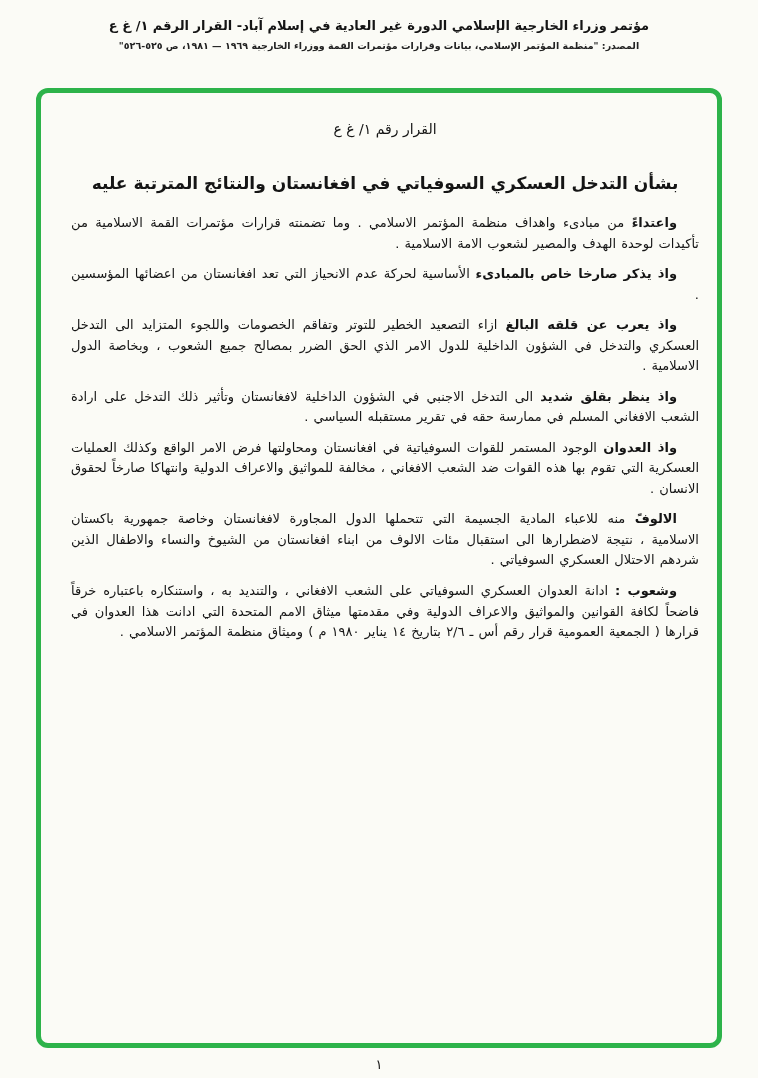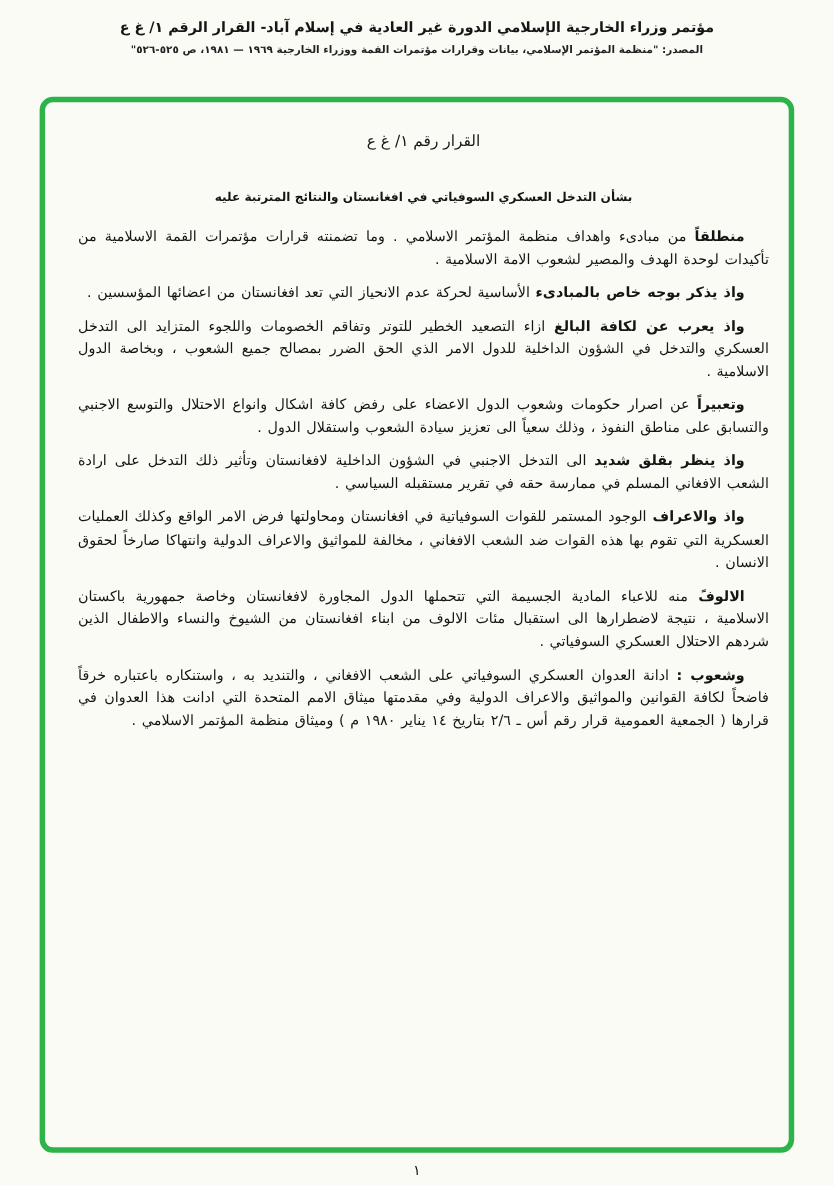--- a/index.html
+++ b/index.html
@@ -26,21 +26,21 @@
     overflow: hidden;
   }
   .resolution-number {
     text-align: center;
     font-size: 14px;
     margin-top: 4px;
   }
   .document-title {
     text-align: center;
     font-weight: bold;
-    font-size: 11px;
+    font-size: 17px;
     margin-top: 36px;
     margin-bottom: 20px;
   }
   .paragraphs p {
     font-size: 13px;
     line-height: 1.58;
     text-align: justify;
     text-indent: 22px;
     margin-bottom: 10px;
     word-spacing: 1px;
@@ -61,26 +61,25 @@
 <header class="page-header">
   <div class="source-line-1">مؤتمر وزراء الخارجية الإسلامي الدورة غير العادية في إسلام آباد- القرار الرقم ١/ غ ع</div>
   <div class="source-line-2">المصدر: "منظمة المؤتمر الإسلامي، بيانات وقرارات مؤتمرات القمة ووزراء الخارجية ١٩٦٩ — ١٩٨١، ص ٥٢٥-٥٢٦"</div>
 </header>
 
 <section class="document-frame">
   <div class="resolution-number">القرار رقم ١/ غ ع</div>
   <h1 class="document-title">بشأن التدخل العسكري السوفياتي في افغانستان والنتائج المترتبة عليه</h1>
 
   <div class="paragraphs">
-    <p><b>منطلقاً</b><span> من مبادىء واهداف منظمة المؤتمر الاسلامي . وما تضمنته قرارات مؤتمرات القمة الاسلامية من تأكيدات لوحدة الهدف والمصير لشعوب الامة الاسلامية .</span></p>
-    <p><b>واذ يذكر بوجه خاص بالمبادىء</b><span> الأساسية لحركة عدم الانحياز التي تعد افغانستان من اعضائها المؤسسين .</span></p>
-    <p><b>واذ يعرب عن لكافة البالغ</b><span> ازاء التصعيد الخطير للتوتر وتفاقم الخصومات واللجوء المتزايد الى التدخل العسكري والتدخل في الشؤون الداخلية للدول الامر الذي الحق الضرر بمصالح جميع الشعوب ، وبخاصة الدول الاسلامية .</span></p>
-    <p><b>وتعبيراً</b><span> عن اصرار حكومات وشعوب الدول الاعضاء على رفض كافة اشكال وانواع الاحتلال والتوسع الاجنبي والتسابق على مناطق النفوذ ، وذلك سعياً الى تعزيز سيادة الشعوب واستقلال الدول .</span></p>
+    <p><b>واعتداءً</b><span> من مبادىء واهداف منظمة المؤتمر الاسلامي . وما تضمنته قرارات مؤتمرات القمة الاسلامية من تأكيدات لوحدة الهدف والمصير لشعوب الامة الاسلامية .</span></p>
+    <p><b>واذ يذكر صارخا خاص بالمبادىء</b><span> الأساسية لحركة عدم الانحياز التي تعد افغانستان من اعضائها المؤسسين .</span></p>
+    <p><b>واذ يعرب عن قلقه البالغ</b><span> ازاء التصعيد الخطير للتوتر وتفاقم الخصومات واللجوء المتزايد الى التدخل العسكري والتدخل في الشؤون الداخلية للدول الامر الذي الحق الضرر بمصالح جميع الشعوب ، وبخاصة الدول الاسلامية .</span></p>
     <p><b>واذ ينظر بقلق شديد</b><span> الى التدخل الاجنبي في الشؤون الداخلية لافغانستان وتأثير ذلك التدخل على ارادة الشعب الافغاني المسلم في ممارسة حقه في تقرير مستقبله السياسي .</span></p>
-    <p><b>واذ والاعراف</b><span> الوجود المستمر للقوات السوفياتية في افغانستان ومحاولتها فرض الامر الواقع وكذلك العمليات العسكرية التي تقوم بها هذه القوات ضد الشعب الافغاني ، مخالفة للمواثيق والاعراف الدولية وانتهاكا صارخاً لحقوق الانسان .</span></p>
+    <p><b>واذ العدوان</b><span> الوجود المستمر للقوات السوفياتية في افغانستان ومحاولتها فرض الامر الواقع وكذلك العمليات العسكرية التي تقوم بها هذه القوات ضد الشعب الافغاني ، مخالفة للمواثيق والاعراف الدولية وانتهاكا صارخاً لحقوق الانسان .</span></p>
     <p><b>الالوفً</b><span> منه للاعباء المادية الجسيمة التي تتحملها الدول المجاورة لافغانستان وخاصة جمهورية باكستان الاسلامية ، نتيجة لاضطرارها الى استقبال مئات الالوف من ابناء افغانستان من الشيوخ والنساء والاطفال الذين شردهم الاحتلال العسكري السوفياتي .</span></p>
     <p><b>وشعوب :</b><span> ادانة العدوان العسكري السوفياتي على الشعب الافغاني ، والتنديد به ، واستنكاره باعتباره خرقاً فاضحاً لكافة القوانين والمواثيق والاعراف الدولية وفي مقدمتها ميثاق الامم المتحدة التي ادانت هذا العدوان في قرارها ( الجمعية العمومية قرار رقم أس ـ ٢/٦ بتاريخ ١٤ يناير ١٩٨٠ م ) وميثاق منظمة المؤتمر الاسلامي .</span></p>
   </div>
 </section>
 
 <footer class="page-footer">
   <span>١</span>
 </footer>
 
 </body></html>

